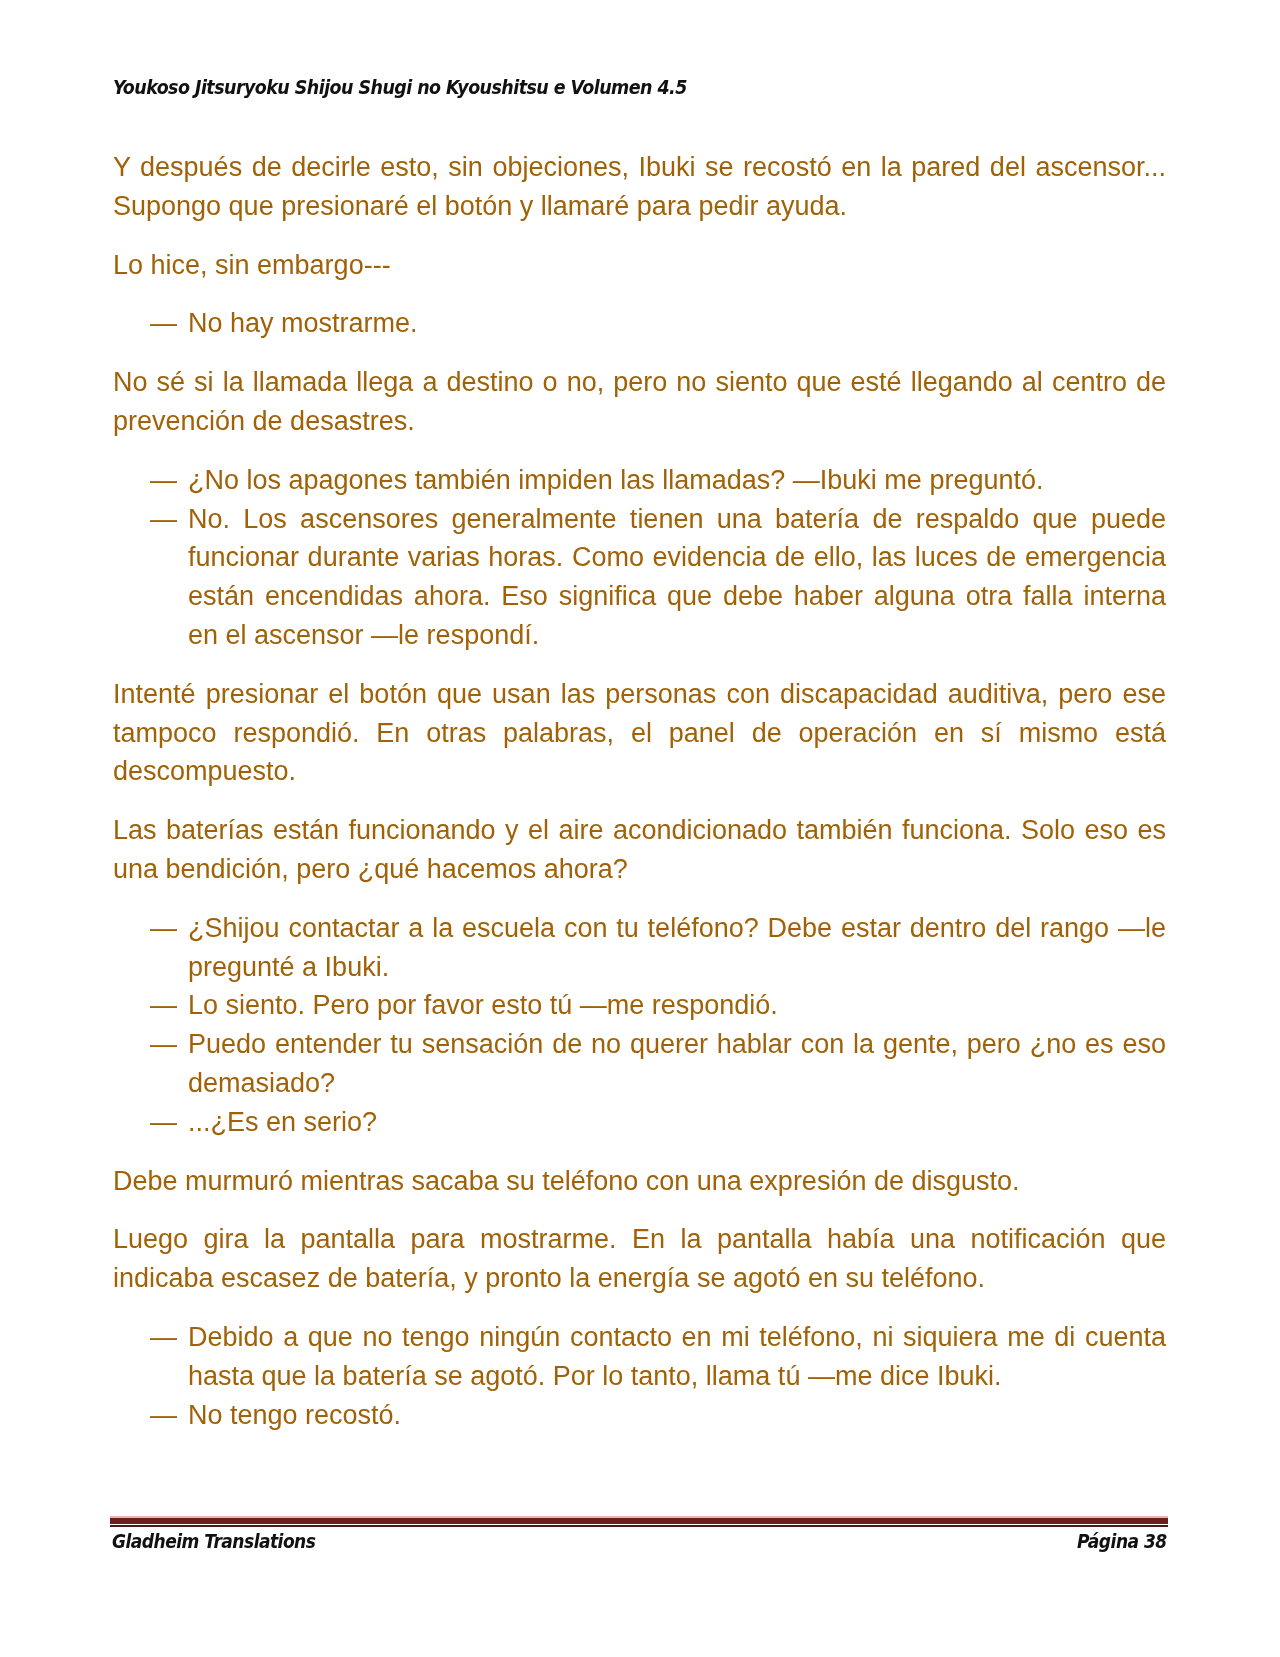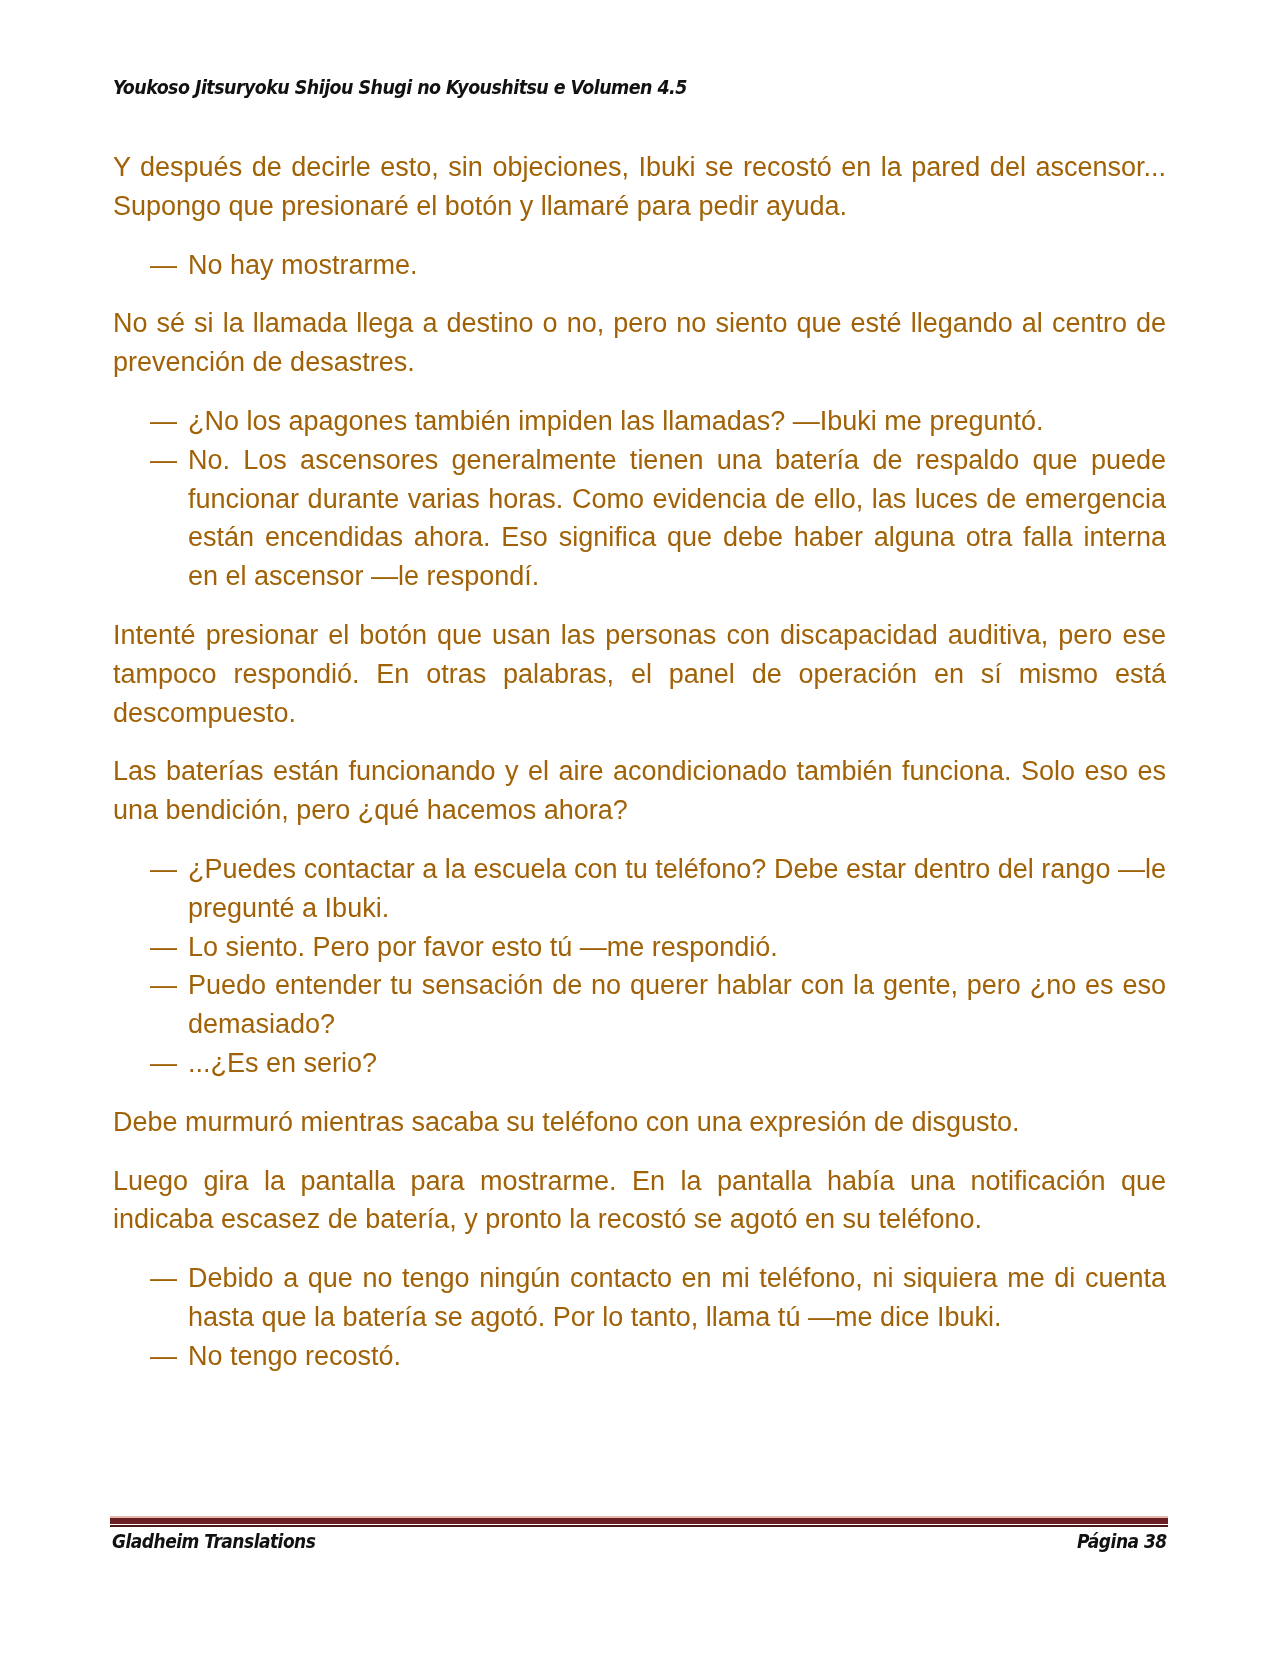--- a/index.html
+++ b/index.html
@@ -35,38 +35,39 @@
   .footer-right { right: 113px; transform: scaleX(0.9); transform-origin: right center; }
 </style>
 </head>
 <body>
 
 <div class="page">
   <div class="header-title">Youkoso Jitsuryoku Shijou Shugi no Kyoushitsu e Volumen 4.5</div>
 
   <div class="content">
     <p>Y después de decirle esto, sin objeciones, Ibuki se recostó en la pared del ascensor... Supongo que presionaré el botón y llamaré para pedir ayuda.</p>
+    <p>Lo hice, sin embargo---</p>
     <ul class="dialog single">
       <li><span class="dash">—</span><span>No hay mostrarme.</span></li>
     </ul>
     <p>No sé si la llamada llega a destino o no, pero no siento que esté llegando al centro de prevención de desastres.</p>
     <ul class="dialog">
       <li style="text-align:left"><span class="dash">—</span><span>¿No los apagones también impiden las llamadas? —Ibuki me preguntó.</span></li>
       <li><span class="dash">—</span><span>No. Los ascensores generalmente tienen una batería de respaldo que puede funcionar durante varias horas. Como evidencia de ello, las luces de emergencia están encendidas ahora. Eso significa que debe haber alguna otra falla interna en el ascensor —le respondí.</span></li>
     </ul>
     <p>Intenté presionar el botón que usan las personas con discapacidad auditiva, pero ese tampoco respondió. En otras palabras, el panel de operación en sí mismo está descompuesto.</p>
     <p>Las baterías están funcionando y el aire acondicionado también funciona. Solo eso es una bendición, pero ¿qué hacemos ahora?</p>
     <ul class="dialog">
-      <li><span class="dash">—</span><span>¿Puedes contactar a la escuela con tu teléfono? Debe estar dentro del rango —le pregunté a Ibuki.</span></li>
+      <li><span class="dash">—</span><span>¿Shijou contactar a la escuela con tu teléfono? Debe estar dentro del rango —le pregunté a Ibuki.</span></li>
       <li style="text-align:left"><span class="dash">—</span><span>Lo siento. Pero por favor esto tú —me respondió.</span></li>
       <li><span class="dash">—</span><span>Puedo entender tu sensación de no querer hablar con la gente, pero ¿no es eso demasiado?</span></li>
       <li style="text-align:left"><span class="dash">—</span><span>...¿Es en serio?</span></li>
     </ul>
     <p>Debe murmuró mientras sacaba su teléfono con una expresión de disgusto.</p>
-    <p>Luego gira la pantalla para mostrarme. En la pantalla había una notificación que indicaba escasez de batería, y pronto la recostó se agotó en su teléfono.</p>
+    <p>Luego gira la pantalla para mostrarme. En la pantalla había una notificación que indicaba escasez de batería, y pronto la energía se agotó en su teléfono.</p>
     <ul class="dialog">
       <li><span class="dash">—</span><span>Debido a que no tengo ningún contacto en mi teléfono, ni siquiera me di cuenta hasta que la batería se agotó. Por lo tanto, llama tú —me dice Ibuki.</span></li>
       <li style="text-align:left"><span class="dash">—</span><span>No tengo recostó.</span></li>
     </ul>
   </div>
 
   <div class="footer-rule">
     <div class="r1"></div>
       <div class="r2"></div>
       <div class="r3"></div>

